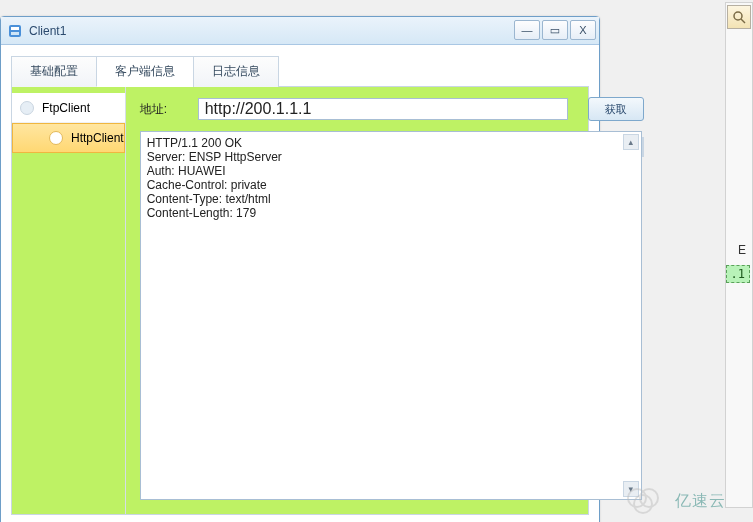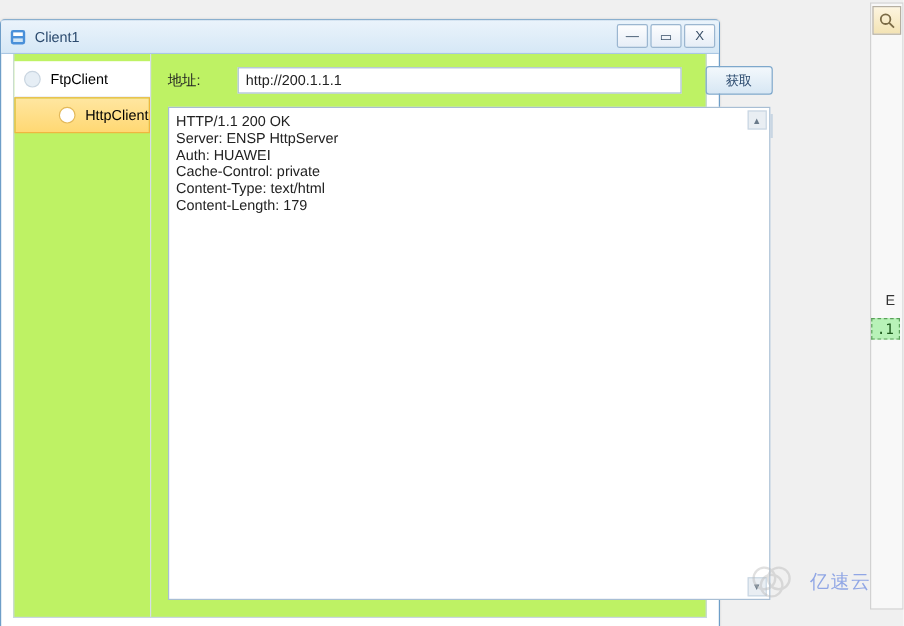--- a/index.html
+++ b/index.html
@@ -121,21 +121,21 @@
     display: flex;
     align-items: center;
     gap: 8px;
   }
   .addr-label { width: 50px; color: #222; }
   .addr-input {
     flex: 0 0 370px;
     height: 22px;
     border: 1px solid #a8bed4;
     padding: 0 6px;
-    font-size: 12px;
+    font-size: 16px;
     color: #222;
   }
   .get-btn {
     width: 56px; height: 24px;
     border: 1px solid #7ea8cc;
     background: linear-gradient(#f3f8fc,#d7e7f4);
     border-radius: 3px;
     color: #2b4a6e;
     font-size: 11px;
     margin-left: 12px;
@@ -195,25 +195,25 @@
     font-size: 12px; color: #333;
   }
   .right-badge {
     position: absolute; top: 262px; right: 2px;
     background: #b8f2b8; border: 1px dashed #5aa05a;
     padding: 1px 4px; font-size: 12px; color: #1e5a1e;
     font-family: Consolas, monospace;
   }
   .watermark {
     position: absolute;
-    right: 6px; bottom: 20px;
+    right: 6px; bottom: 4px;
     width: 120px; height: 34px;
     opacity: 0.45;
     display: flex; align-items: center; gap: 6px;
-    color: #1d4ed8;
+    color: #0f766e;
     pointer-events: none;
   }
   .wm-circles {
     position: relative; width: 42px; height: 26px;
   }
   .wm-circles span {
     position: absolute; width: 20px; height: 20px; border: 2px solid #bbb; border-radius: 50%;
   }
   .wm-circles span:nth-child(1){left:0;top:0;}
   .wm-circles span:nth-child(2){left:12px;top:0;}
@@ -233,20 +233,25 @@
         </svg>
     </span>
     <span class="title-text">Client1</span>
     <div class="titlebar-buttons">
       <div class="tb-btn">—</div>
       <div class="tb-btn">▭</div>
       <div class="tb-btn">X</div>
     </div>
   </div>
 
+  <div class="tabs">
+    <div class="tab">基础配置</div>
+    <div class="tab active">客户端信息</div>
+    <div class="tab">日志信息</div>
+  </div>
 
   <div class="content">
     <div class="sidebar">
       <div class="sb-item">
         <span class="sb-bullet"></span>
         <span>FtpClient</span>
       </div>
       <div class="sb-item active">
         <span class="sb-bullet"></span>
         <span>HttpClient</span>

